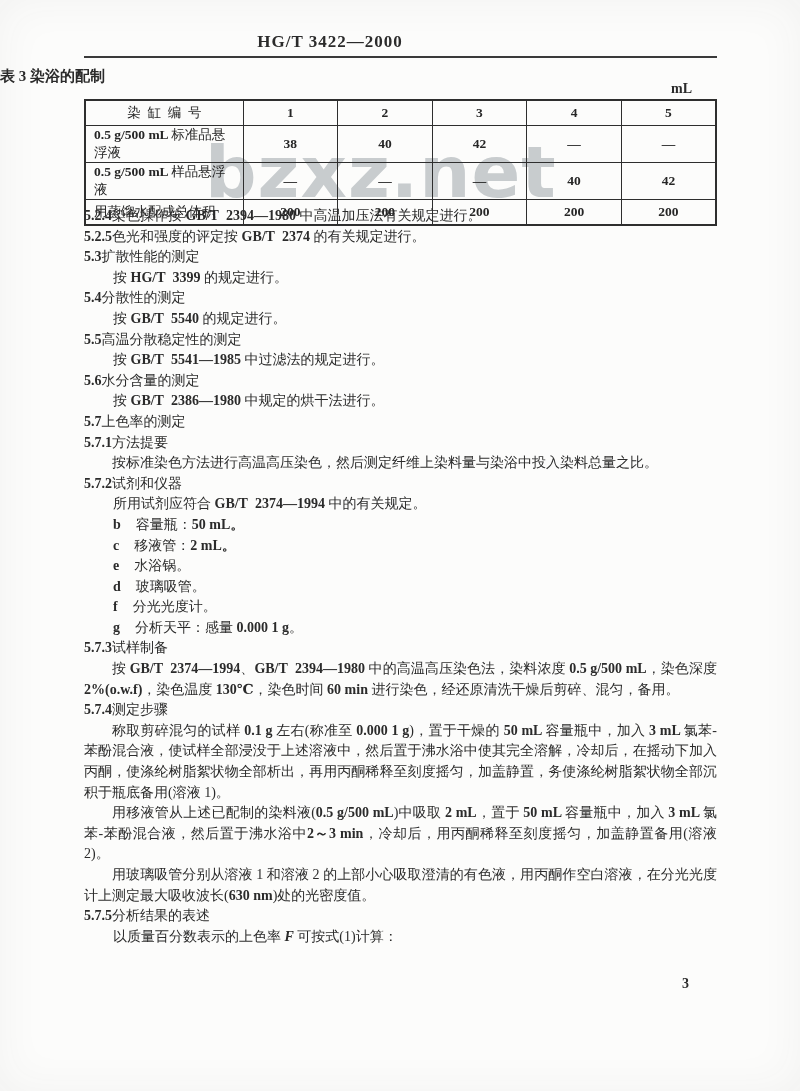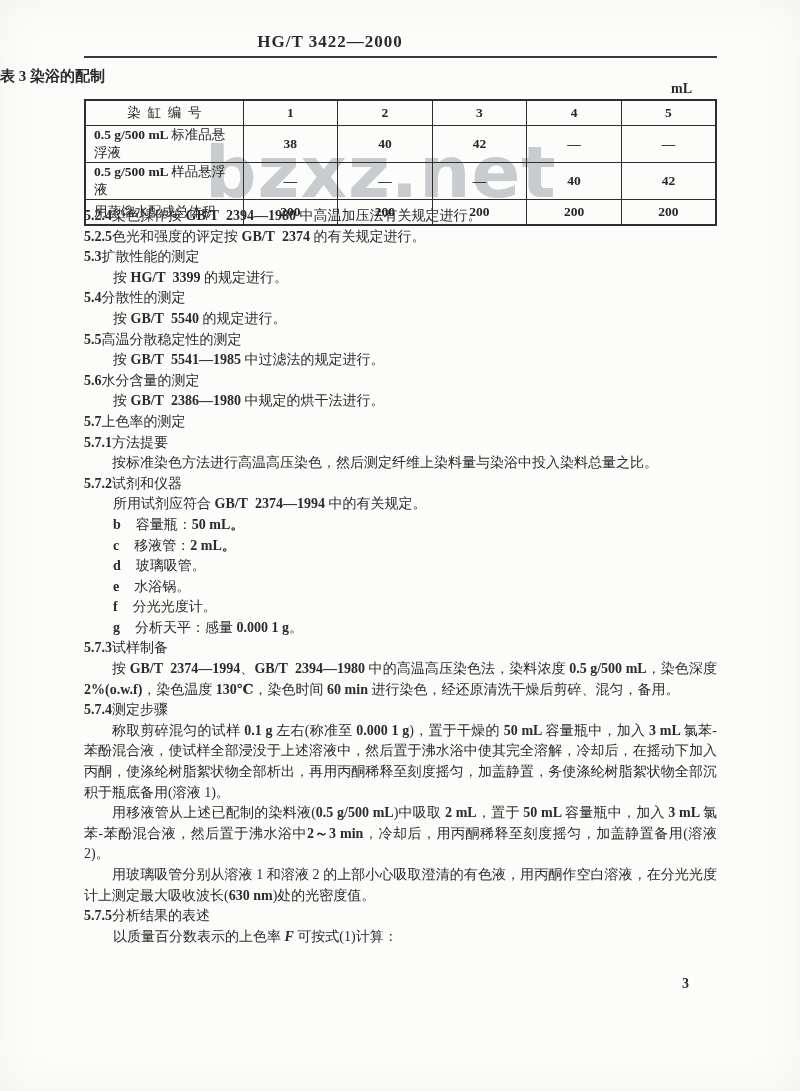--- a/index.html
+++ b/index.html
@@ -130,22 +130,22 @@
     <div class="line sub"><span>按 </span><span class="b">GB/T&nbsp; 5541—1985 </span><span>中过滤法的规定进行。</span></div>
     <div class="line clause"><span class="no">5.6</span><span>水分含量的测定</span></div>
     <div class="line sub"><span>按 </span><span class="b">GB/T&nbsp; 2386—1980 </span><span>中规定的烘干法进行。</span></div>
     <div class="line clause"><span class="no">5.7</span><span>上色率的测定</span></div>
     <div class="line clause"><span class="no">5.7.1</span><span>方法提要</span></div>
     <div class="line para"><span>按标准染色方法进行高温高压染色，然后测定纤维上染料量与染浴中投入染料总量之比。</span></div>
     <div class="line clause"><span class="no">5.7.2</span><span>试剂和仪器</span></div>
     <div class="line sub"><span>所用试剂应符合 </span><span class="b">GB/T&nbsp; 2374—1994 </span><span>中的有关规定。</span></div>
     <div class="line item"><span class="letter">b</span><span>容量瓶：</span><span class="b">50 mL。</span></div>
     <div class="line item"><span class="letter">c</span><span>移液管：</span><span class="b">2 mL。</span></div>
+    <div class="line item"><span class="letter">e</span><span>水浴锅。</span></div>
     <div class="line item"><span class="letter">d</span><span>玻璃吸管。</span></div>
-    <div class="line item"><span class="letter">e</span><span>水浴锅。</span></div>
     <div class="line item"><span class="letter">f</span><span>分光光度计。</span></div>
     <div class="line item"><span class="letter">g</span><span>分析天平：感量 </span><span class="b">0.000 1 g</span><span>。</span></div>
     <div class="line clause"><span class="no">5.7.3</span><span>试样制备</span></div>
     <div class="line para"><span>按 </span><span class="b">GB/T&nbsp; 2374—1994</span><span>、</span><span class="b">GB/T&nbsp; 2394—1980 </span><span>中的高温高压染色法，染料浓度 </span><span class="b">0.5 g/500 mL</span><span>，染色深度 </span><span class="b">2%(o.w.f)</span><span>，染色温度 </span><span class="b">130℃</span><span>，染色时间 </span><span class="b">60 min </span><span>进行染色，经还原清洗干燥后剪碎、混匀，备用。</span></div>
     <div class="line clause"><span class="no">5.7.4</span><span>测定步骤</span></div>
     <div class="line para"><span>称取剪碎混匀的试样 </span><span class="b">0.1 g </span><span>左右(称准至 </span><span class="b">0.000 1 g</span><span>)，置于干燥的 </span><span class="b">50 mL </span><span>容量瓶中，加入 </span><span class="b">3 mL </span><span>氯苯-苯酚混合液，使试样全部浸没于上述溶液中，然后置于沸水浴中使其完全溶解，冷却后，在摇动下加入丙酮，使涤纶树脂絮状物全部析出，再用丙酮稀释至刻度摇匀，加盖静置，务使涤纶树脂絮状物全部沉积于瓶底备用(溶液 1)。</span></div>
     <div class="line para"><span>用移液管从上述已配制的染料液(</span><span class="b">0.5 g/500 mL</span><span>)中吸取 </span><span class="b">2 mL</span><span>，置于 </span><span class="b">50 mL </span><span>容量瓶中，加入 </span><span class="b">3 mL </span><span>氯苯-苯酚混合液，然后置于沸水浴中</span><span class="b">2～3 min</span><span>，冷却后，用丙酮稀释至刻度摇匀，加盖静置备用(溶液 2)。</span></div>
     <div class="line para"><span>用玻璃吸管分别从溶液 1 和溶液 2 的上部小心吸取澄清的有色液，用丙酮作空白溶液，在分光光度计上测定最大吸收波长(</span><span class="b">630 nm</span><span>)处的光密度值。</span></div>
     <div class="line clause"><span class="no">5.7.5</span><span>分析结果的表述</span></div>
     <div class="line sub"><span>以质量百分数表示的上色率 </span><span class="bi">F</span><span> 可按式(1)计算：</span></div>

